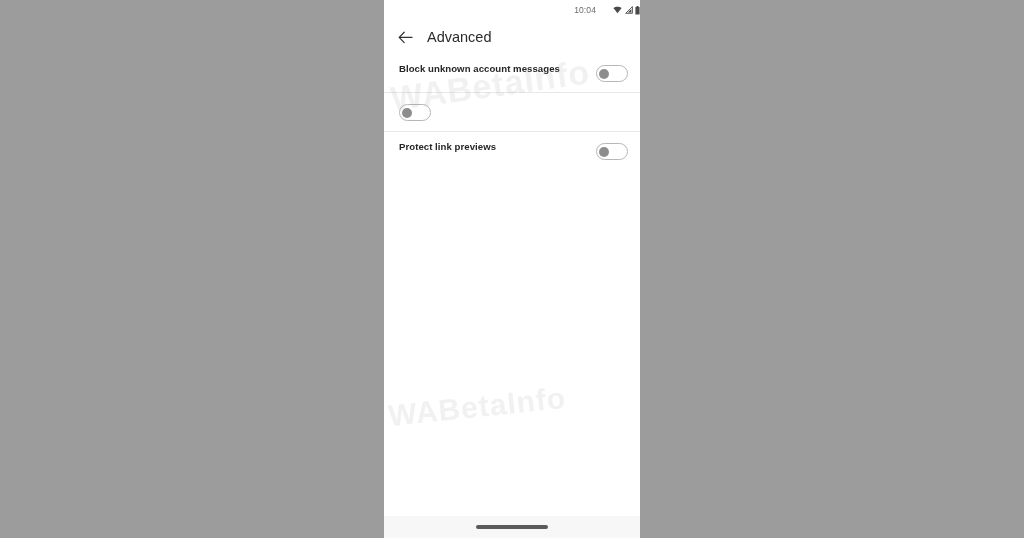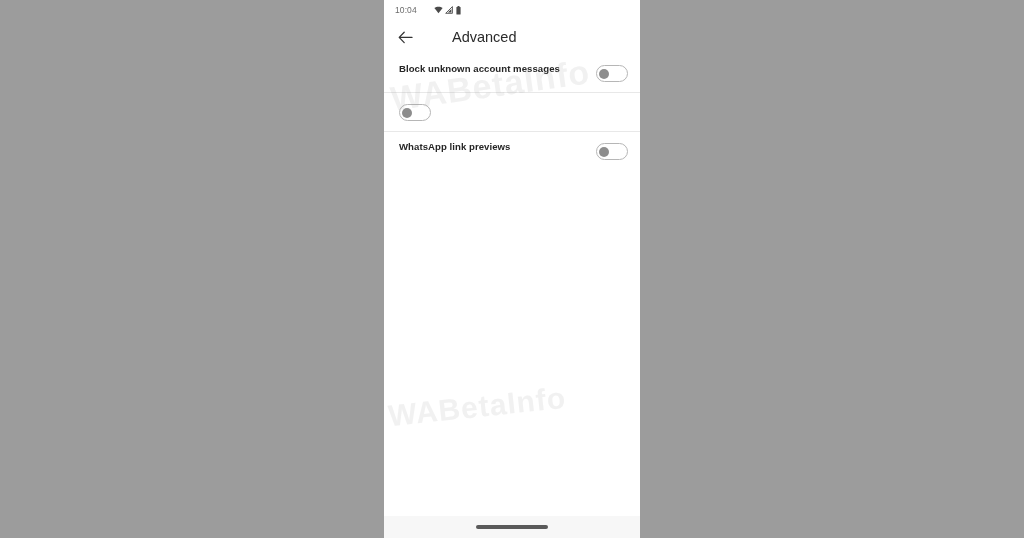--- a/index.html
+++ b/index.html
@@ -28,21 +28,21 @@
     background: #ffffff;
     overflow: hidden;
   }
   
   .statusbar {
     position: relative;
     height: 20px;
     background: #ffffff;
     display: flex;
     align-items: center;
-    justify-content: flex-start;
+    justify-content: flex-end;
     padding: 0 0 0 11px;
     box-sizing: border-box;
     gap: 17px;
   }
   .status-time {
     font-size: 8.5px;
     color: #6b6b6b;
     letter-spacing: 0.1px;
     line-height: 1;
   }
@@ -52,21 +52,20 @@
     gap: 2.5px;
   }
   .status-icons svg { display: block; }
   
   .appbar {
     height: 34px;
     display: flex;
     align-items: center;
     padding-left: 13px;
     background: #ffffff;
-    gap: 25px;
   }
   .back-btn {
     width: 17px;
     height: 17px;
     display: flex;
     align-items: center;
     justify-content: center;
     cursor: pointer;
     flex: 0 0 auto;
   }
@@ -270,21 +269,21 @@
       <div class="row">
         <div class="toggle">
           <div class="thumb"></div>
         </div>
       </div>
 
       <div class="divider"></div>
 
       <div class="row">
         <div class="row-text">
-          <div class="row-title">WhatsApp link previews</div>
+          <div class="row-title">Protect link previews</div>
         </div>
         <div class="toggle">
           <div class="thumb"></div>
         </div>
       </div>
 
     </div>
 
     <div class="watermark">
       <span>WABetaInfo</span>

